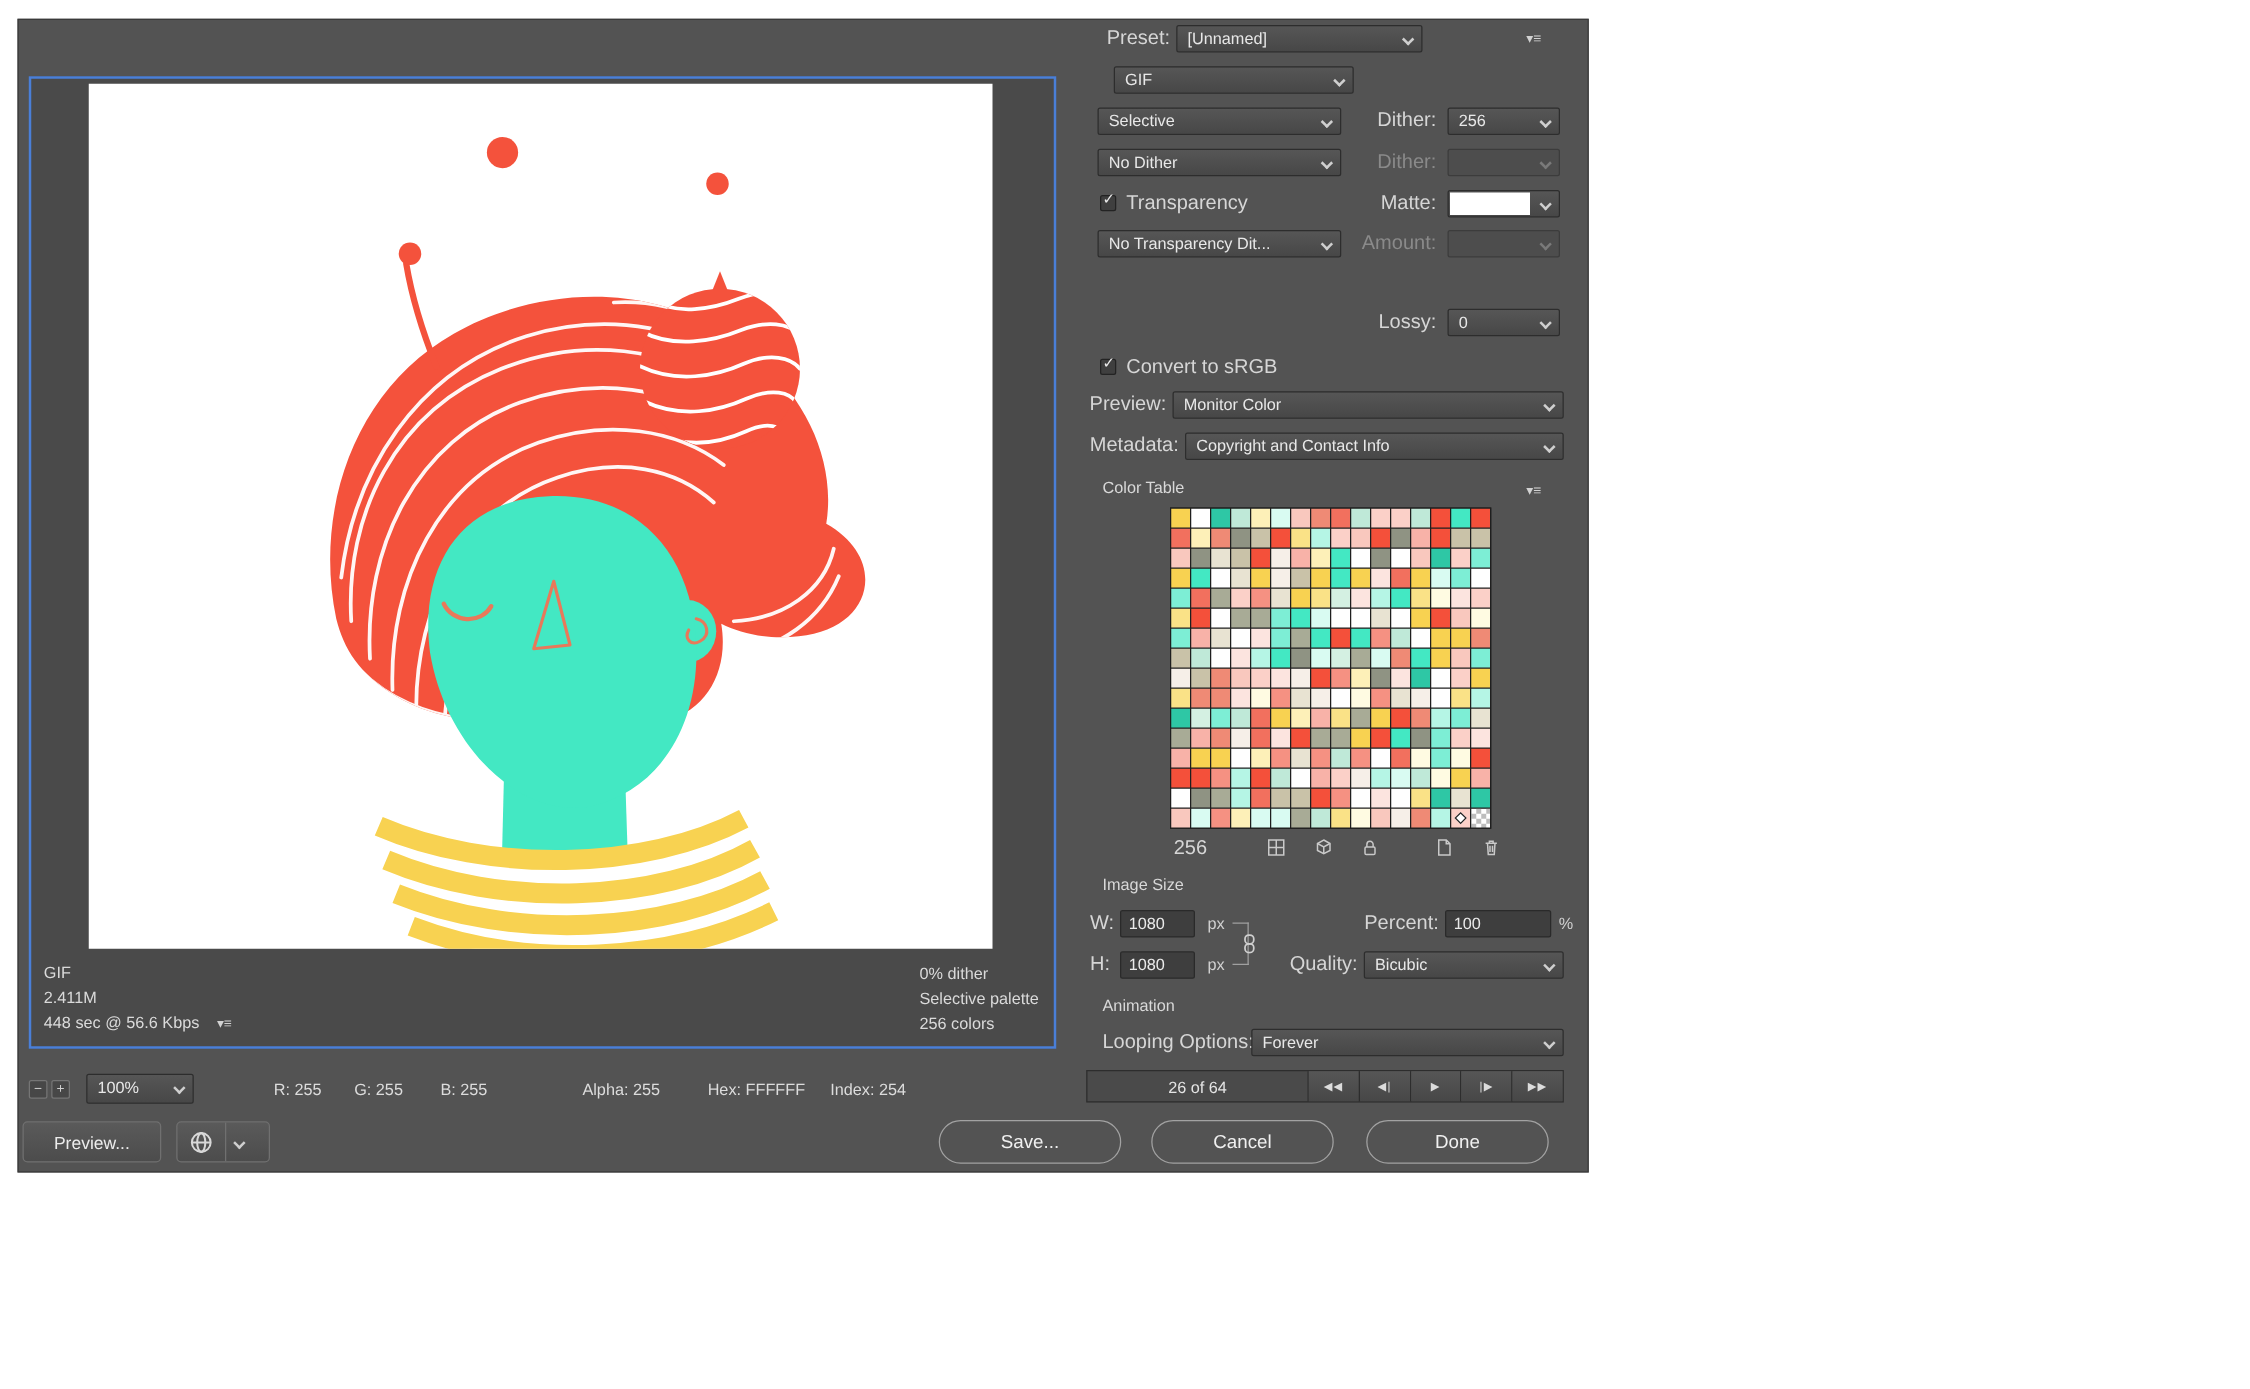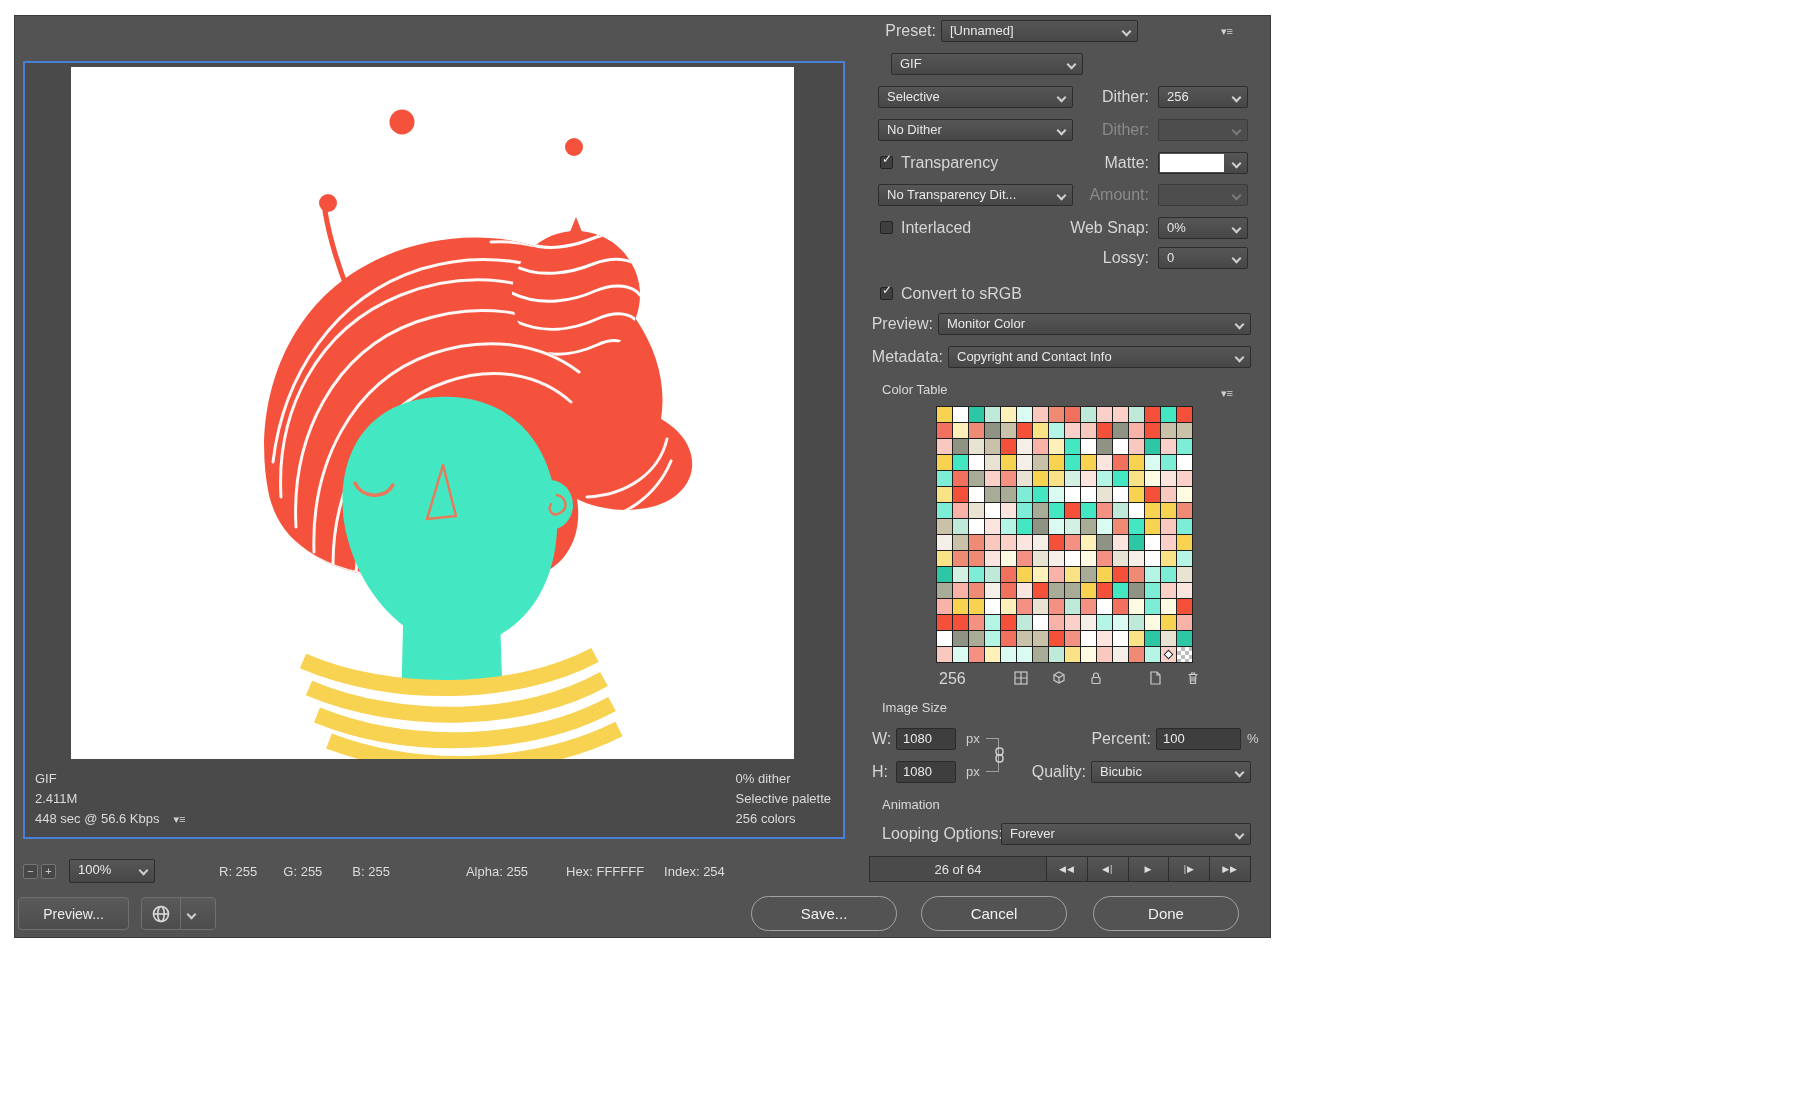--- a/index.html
+++ b/index.html
@@ -214,28 +214,20 @@
     </div>
 
     <div class="row" style="top:168px">
       <div class="dd" style="left:9px;width:195px">
             <span>No Transparency Dit...</span>
           </div>
       <span class="lbl tr dim" style="left:176px;width:104px">Amount:</span>
       <div class="dd disabled" style="left:289px;width:90px"></div>
     </div>
 
-    <div class="row" style="top:201px">
-      <div class="cb" style="left:11px;background:#3f3f3f"></div>
-      <span class="lbl" style="left:32px">Interlaced</span>
-      <span class="lbl tr" style="left:176px;width:104px">Web Snap:</span>
-      <div class="dd" style="left:289px;width:90px">
-            <span>0%</span>
-          </div>
-    </div>
 
     <div class="row" style="top:231px">
       <span class="lbl tr" style="left:176px;width:104px">Lossy:</span>
       <div class="dd" style="left:289px;width:90px">
             <span>0</span>
           </div>
     </div>
 
     <div class="row" style="top:267px">
       <div class="cb" style="left:11px">

